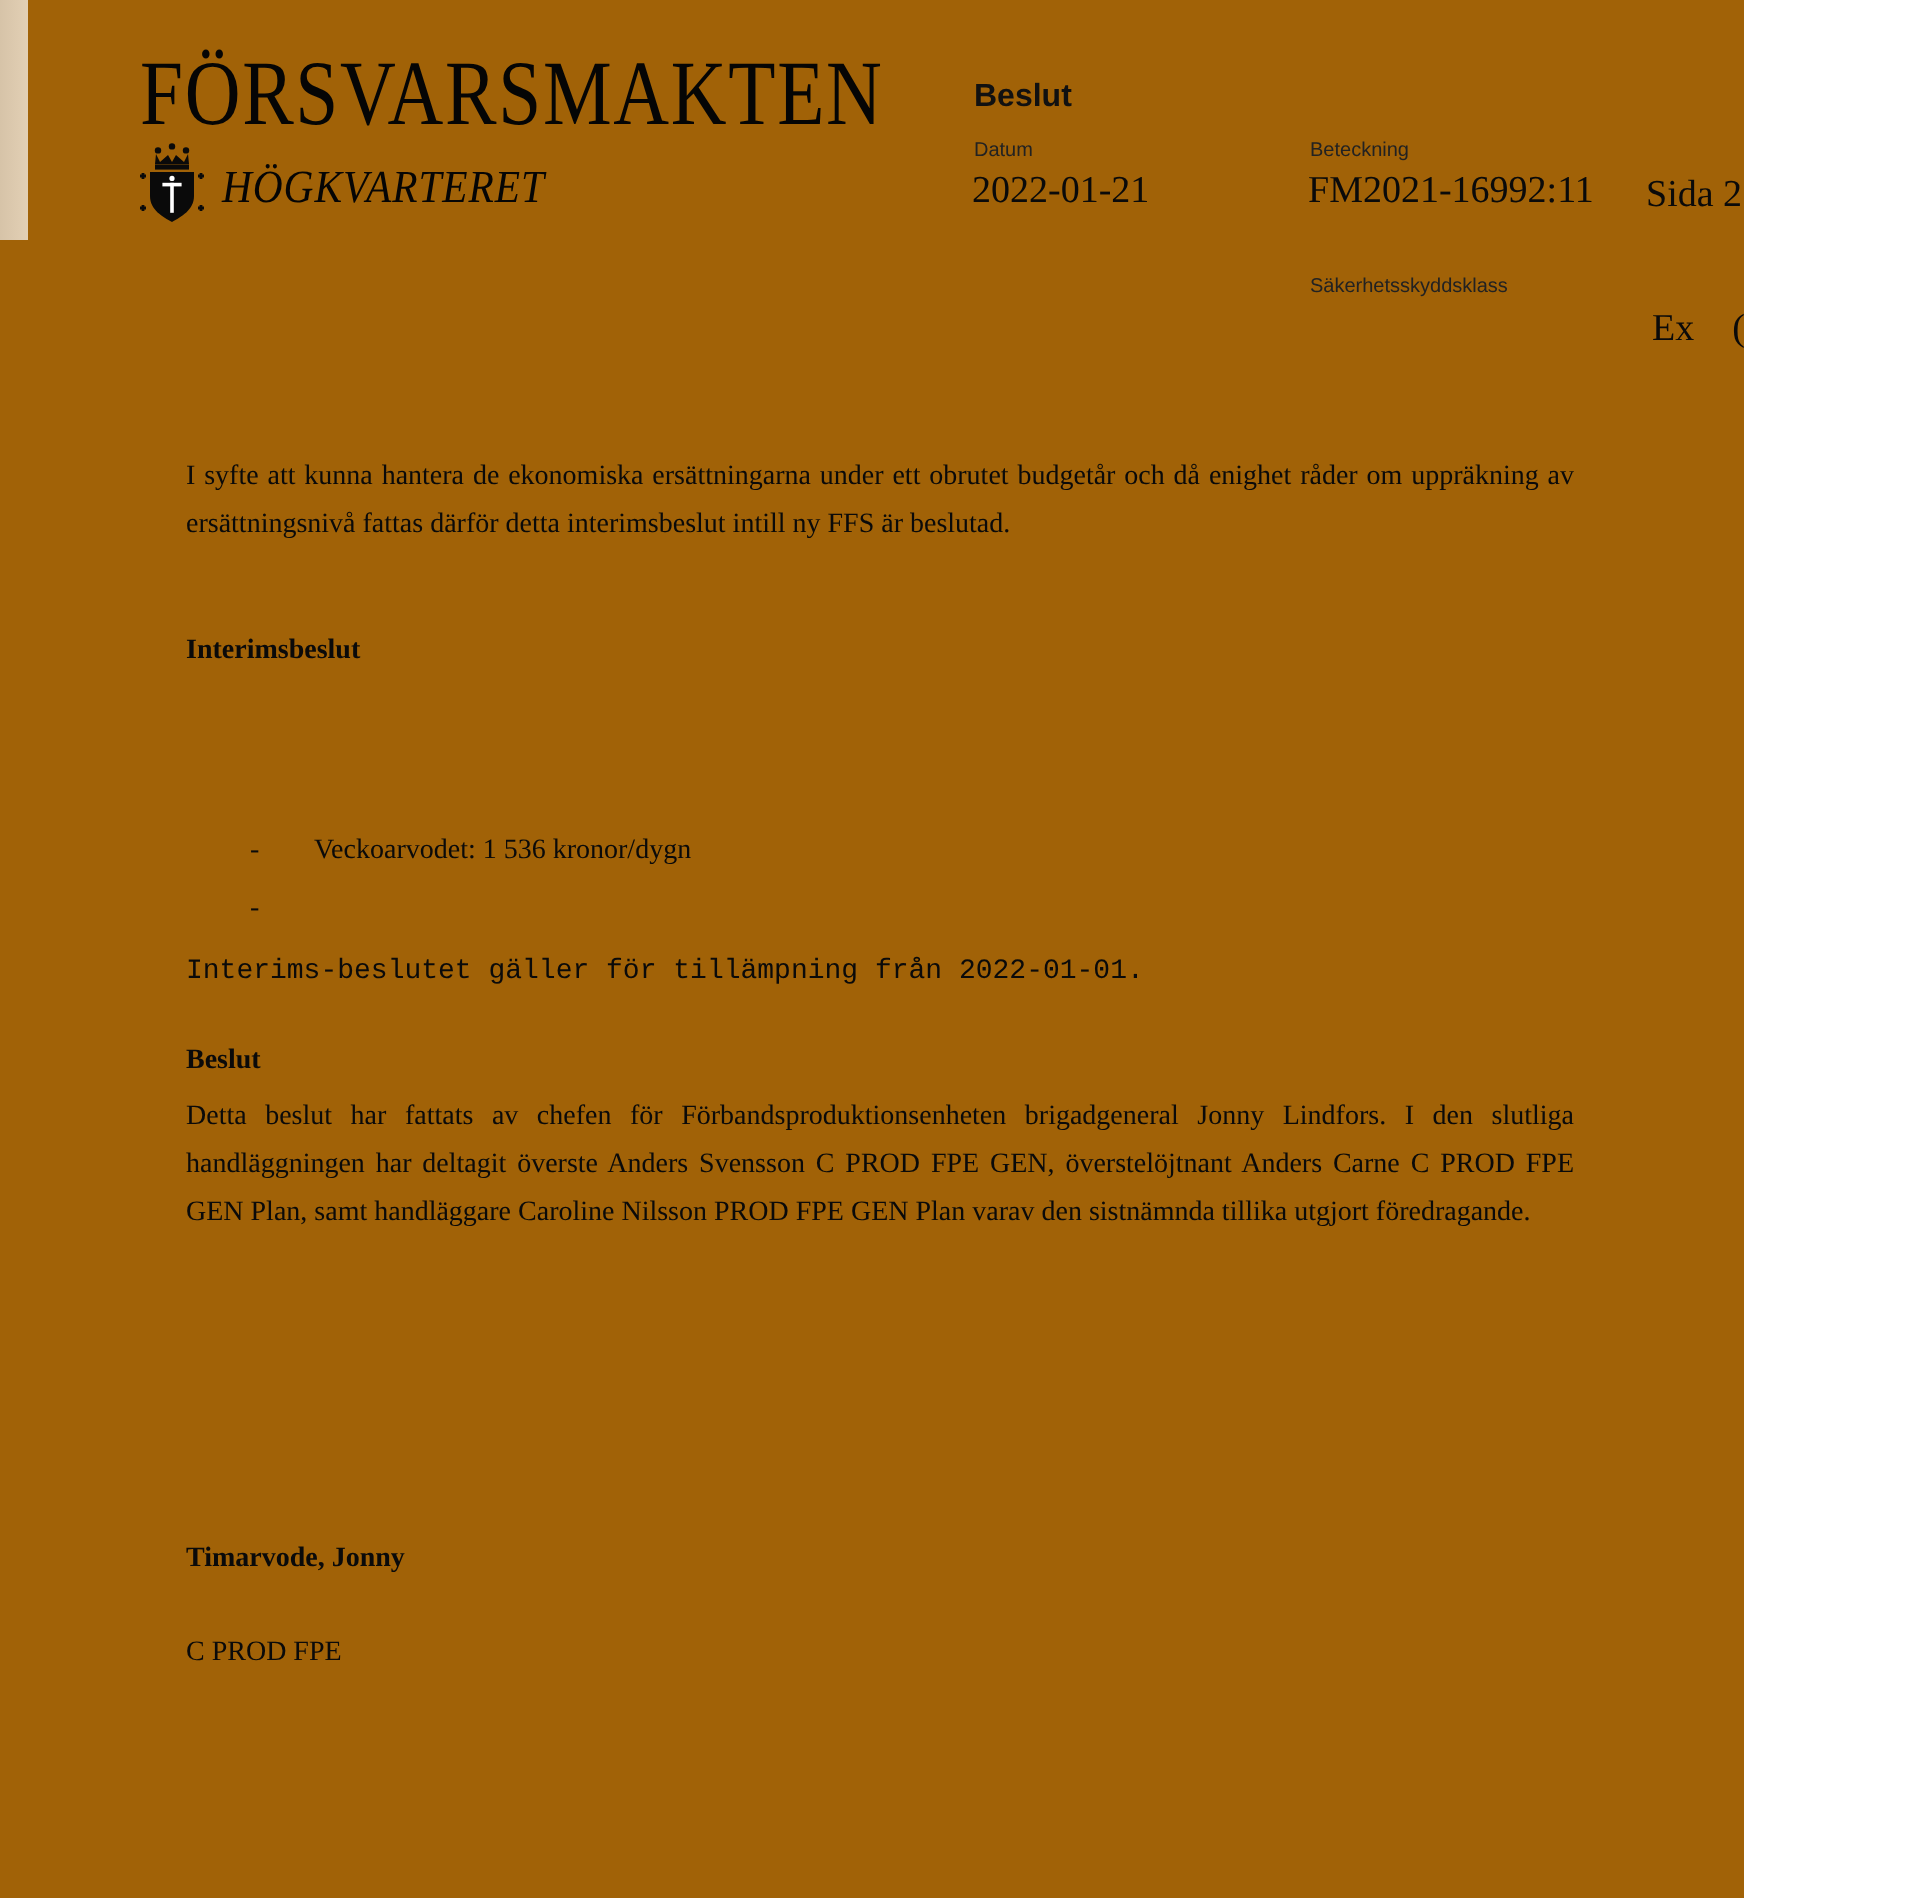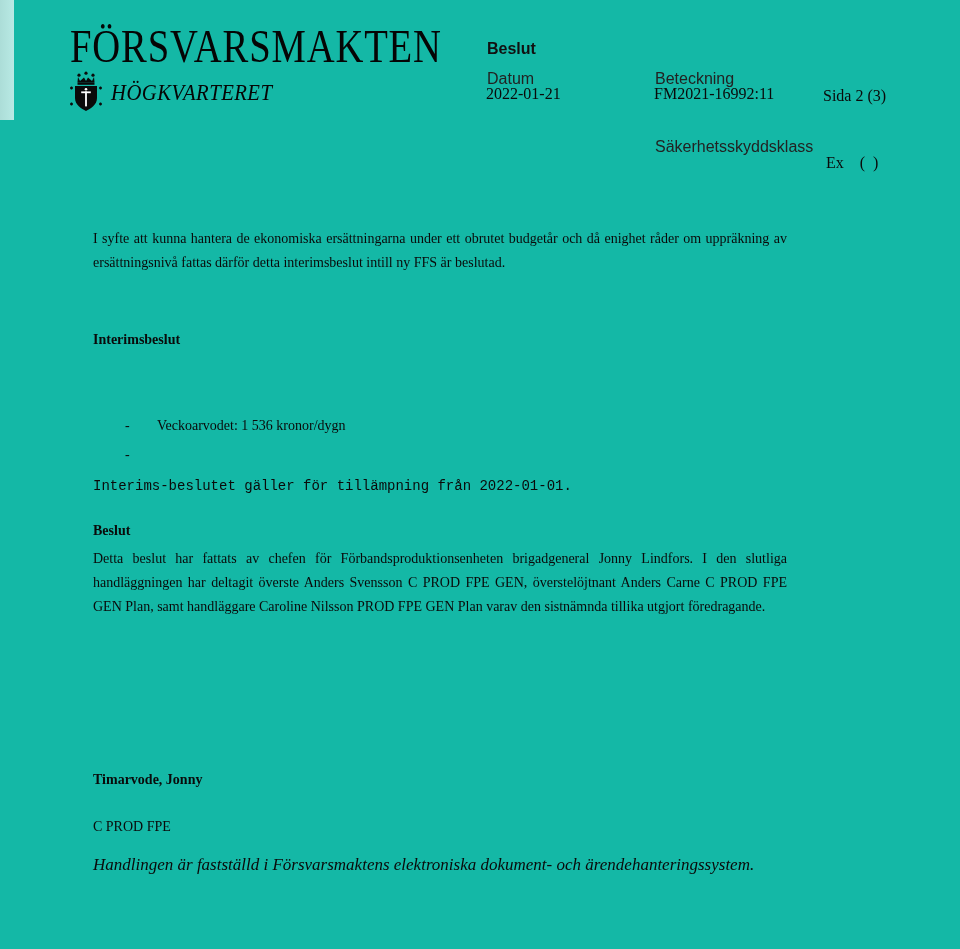--- a/index.html
+++ b/index.html
@@ -1,21 +1,21 @@
 <!DOCTYPE html>
 <html><head>
 <meta charset="utf-8">
 <style>
   * { margin: 0; padding: 0; box-sizing: border-box; }
   html, body { background: #ffffff; }
   .page {
     position: relative;
-    width: 960px;
+    width: 872px;
     height: 949px;
-    background: #14b8a6;
+    background: #a16207;
     color: #0a0a0a;
     font-family: "Liberation Serif", serif;
     overflow: hidden;
   }
   
   .scan-edge {
     position: absolute; left: 0; top: 0; width: 14px; height: 120px;
     background: linear-gradient(to right, #ededed, #ffffff);
     opacity: .7;
   }
@@ -42,46 +42,46 @@
 
   
   .doc-type {
     position: absolute; left: 487px; top: 40px;
     font-family: "Liberation Sans", sans-serif;
     font-size: 16px; font-weight: 700; color: #111;
   }
   .meta-label {
     position: absolute;
     font-family: "Liberation Sans", sans-serif;
-    font-size: 16px; color: #222;
+    font-size: 10px; color: #222;
   }
   .lbl-datum { left: 487px; top: 70px; }
   .lbl-beteckning { left: 655px; top: 70px; }
   .lbl-sakerhet { left: 655px; top: 138px; }
   .meta-value {
     position: absolute;
     font-family: "Liberation Serif", serif;
-    font-size: 16px; color: #0a0a0a; white-space: pre;
+    font-size: 19px; color: #0a0a0a; white-space: pre;
   }
   .val-datum { left: 486px; top: 85px; }
   .val-beteckning { left: 654px; top: 85px; }
   .val-sida { left: 823px; top: 87px; }
   .val-ex { left: 826px; top: 154px; }
 
   
   .bodyblock {
     position: absolute; left: 93px; width: 694px;
     font-family: "Liberation Serif", serif;
     font-size: 14px; line-height: 24px; color: #0a0a0a;
   }
   .just { text-align: justify; }
   .bold { font-weight: 700; }
 
   .b-intro      { top: 227px; }
-  .h-interim    { top: 314px; margin-top: 14px; }
+  .h-interim    { top: 314px; }
   .b-interim    { top: 342px; }
   .b-list       { top: 411px; }
   .b-validity   { top: 474px; font-family: Liberation Mono, monospace; }
   .h-beslut     { top: 519px; }
   .b-beslut     { top: 547px; }
   .b-signname   { top: 768px; }
   .b-signtitle  { top: 815px; }
   .b-footer     { top: 853px; font-style: italic; font-size: 17px; }
 
   .list-item { display: flex; line-height: 29px; }
@@ -143,14 +143,13 @@
   </div>
 
   <div class="bodyblock b-validity">Interims-beslutet gäller för tillämpning från 2022-01-01.</div>
 
   <div class="bodyblock bold h-beslut">Beslut</div>
   <div class="bodyblock just b-beslut">Detta beslut har fattats av chefen för Förbandsproduktionsenheten brigadgeneral Jonny Lindfors. I den slutliga handläggningen har deltagit överste Anders Svensson C PROD FPE GEN, överstelöjtnant Anders Carne C PROD FPE GEN Plan, samt handläggare Caroline Nilsson PROD FPE GEN Plan varav den sistnämnda tillika utgjort föredragande.</div>
 
   <div class="bodyblock bold b-signname">Timarvode, Jonny</div>
   <div class="bodyblock b-signtitle">C PROD FPE</div>
 
-  <div class="bodyblock b-footer">Handlingen är fastställd i Försvarsmaktens elektroniska dokument- och ärendehanteringssystem.</div>
 </div>
 
 </body></html>

